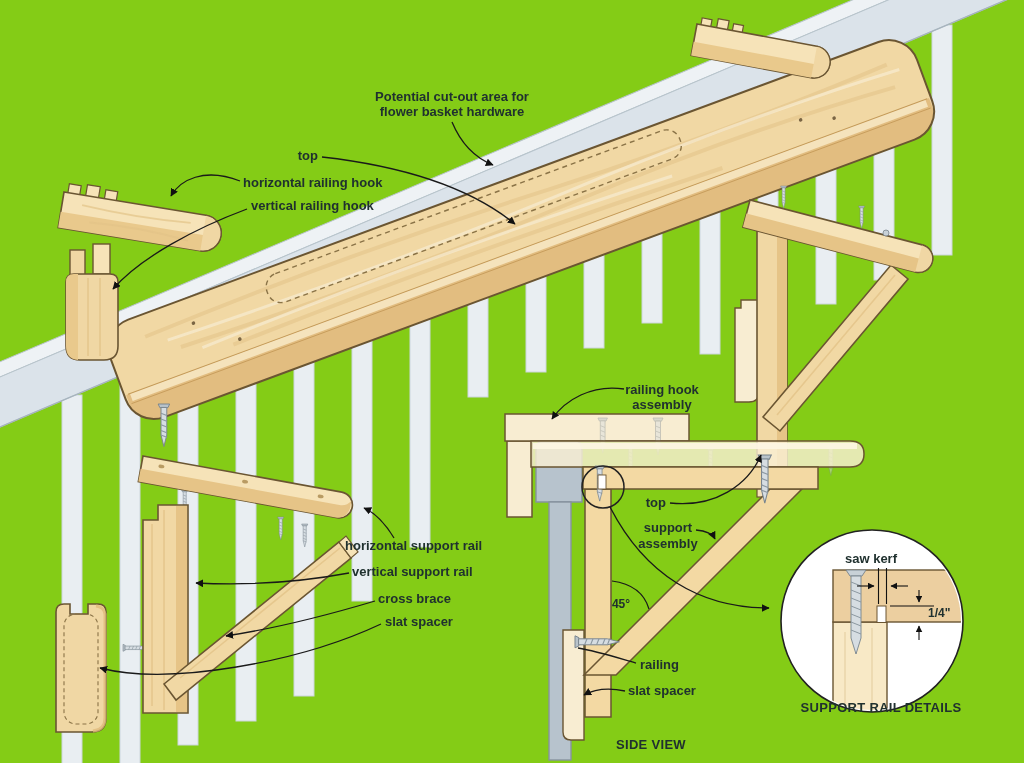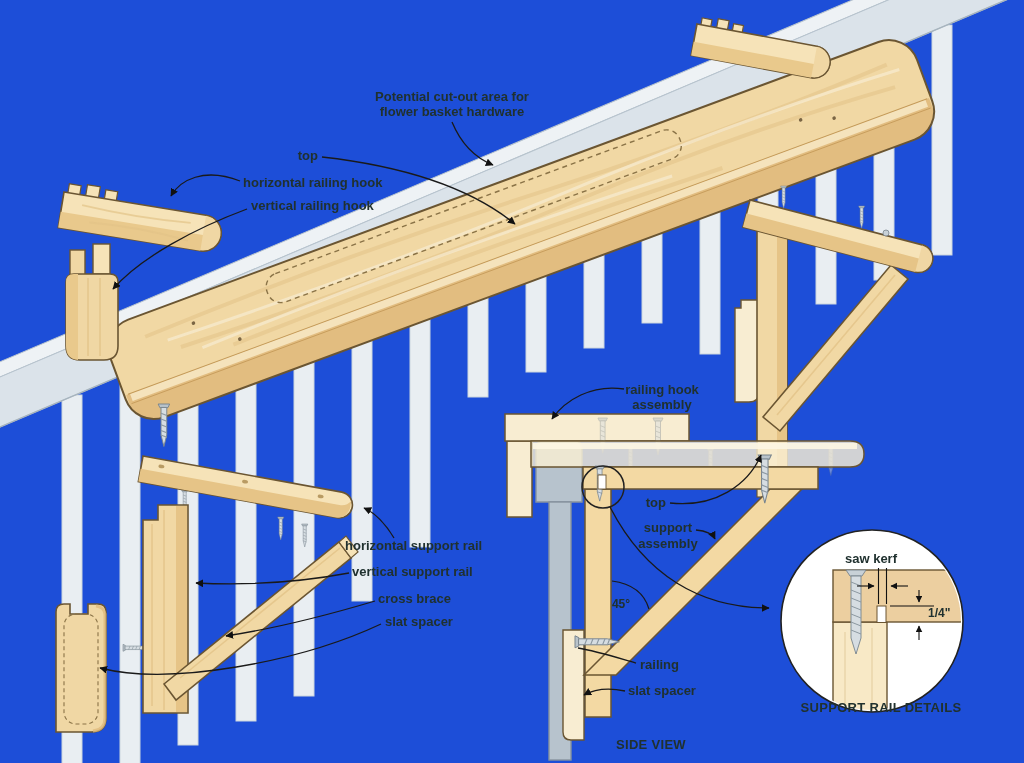--- a/index.html
+++ b/index.html
@@ -1,16 +1,16 @@
 <!DOCTYPE html>
 <html><head>
 <meta charset="utf-8">
 <style>
   html,body{margin:0;padding:0;background:#ffffff;}
-  .stage{position:relative;width:1024px;height:763px;background:#1d4ed8;overflow:hidden;
+  .stage{position:relative;width:1024px;height:763px;background:#84cc16;overflow:hidden;
          font-family:"Liberation Sans", sans-serif;}
   svg text{font-family:"Liberation Sans", sans-serif;fill:#20312f;font-weight:700;}
   .lbl{font-size:13px;}
   .cap{font-size:13px;letter-spacing:.3px;}
   .dim{font-size:12px;}
 </style>
 </head>
 <body>
 
 <div class="stage">

